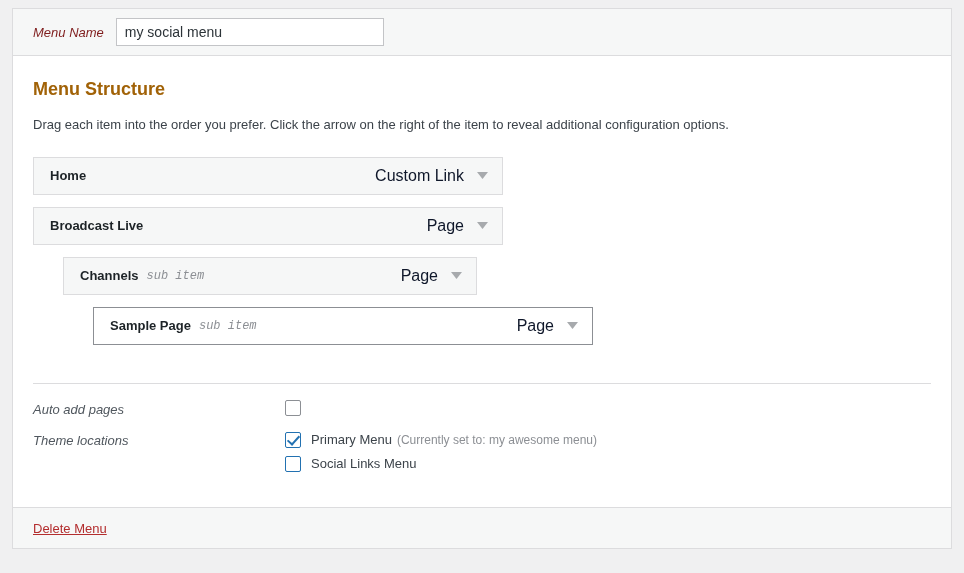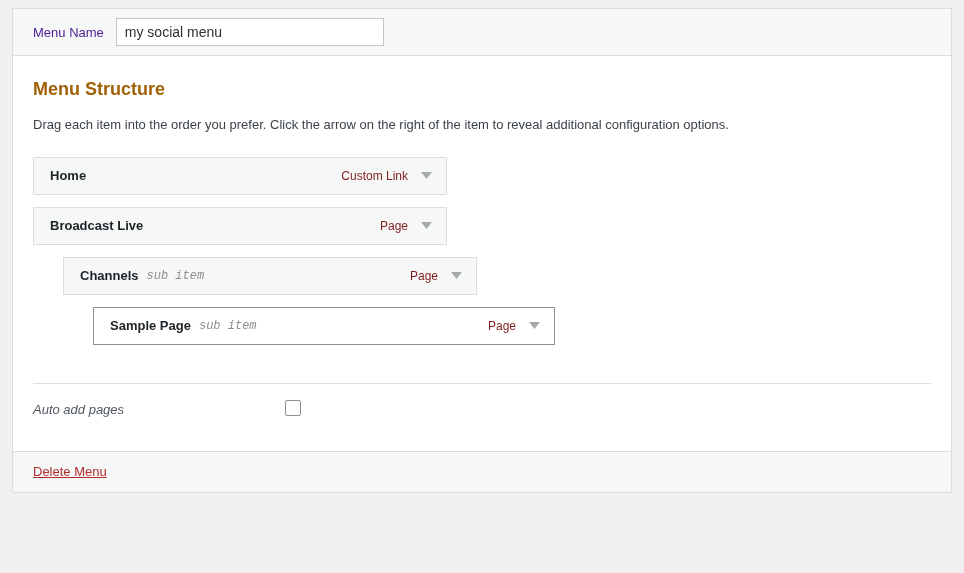--- a/index.html
+++ b/index.html
@@ -31,22 +31,23 @@
   .menu-name-row {
     background: #f6f7f7;
     border-bottom: 1px solid #dcdcde;
     height: 47px;
     display: flex;
     align-items: center;
     padding: 0 0 0 20px;
     box-sizing: border-box;
   }
   .menu-name-label {
-    font-size: 13px;
-    color: #4c1d95;
+    font-style: italic;
+    font-size: 13px;
+    color: #7f1d1d;
     margin-right: 12px;
     white-space: nowrap;
   }
   .menu-name-input {
     width: 268px;
     height: 28px;
     padding: 12px 8px;
     box-sizing: border-box;
     border: 1px solid #c3c4c7;
     background: #fff;
@@ -84,41 +85,41 @@
     box-sizing: border-box;
     height: 38px;
     margin-bottom: 12px;
     background: #f6f7f7;
     border: 1px solid #dcdcde;
     display: flex;
     align-items: center;
     padding: 0 12px 0 16px;
     cursor: move;
   }
-  .menu-item.depth-0 { margin-left: 0;  width: 414px; }
+  .menu-item.depth-0 { margin-left: 0;  width: 470px; }
   .menu-item.depth-1 { margin-left: 30px; width: 414px; }
-  .menu-item.depth-2 { margin-left: 60px; width: 462px; background:#fff; border-color:#8c8f94; }
+  .menu-item.depth-2 { margin-left: 60px; width: 500px; background:#fff; border-color:#8c8f94; }
 
   .mi-title {
     font-weight: bold;
     font-size: 13px;
     color: #1d2327;
   }
   .mi-sub {
     font-style: italic;
     font-weight: normal;
     font-size: 12px;
     color: #8c8f94;
     margin-left: 8px;
     font-family: Liberation Mono, monospace;
   }
   .mi-spacer { flex: 1 1 auto; }
   .mi-type {
-    font-size: 12px;
-    color: #7f1d1d;
+    font-size: 16px;
+    color: #0f172a;
     margin-right: 10px;
   }
   .mi-arrow {
     width: 16px;
     height: 16px;
     display: inline-flex;
     align-items: center;
     justify-content: center;
     cursor: pointer;
   }
@@ -280,20 +281,37 @@
 
       <div class="settings-row">
         <div class="settings-label">Auto add pages</div>
         <div class="settings-fields">
           <div class="cb-line">
             <span class="cbox"></span>
           </div>
         </div>
       </div>
 
+      <div class="settings-row">
+        <div class="settings-label">Theme locations</div>
+        <div class="settings-fields">
+
+          <div class="cb-line">
+            <span class="cbox accent checked"></span>
+            <span class="cb-text">Primary Menu</span>
+            <span class="cb-note">(Currently set to: my awesome menu)</span>
+          </div>
+
+          <div class="cb-line">
+            <span class="cbox accent"></span>
+            <span class="cb-text">Social Links Menu</span>
+          </div>
+
+        </div>
+      </div>
     </div>
 
   </div>
 
   <div class="menu-footer">
     <a class="delete-link" href="#">Delete Menu</a>
   </div>
 
 </div>
 

